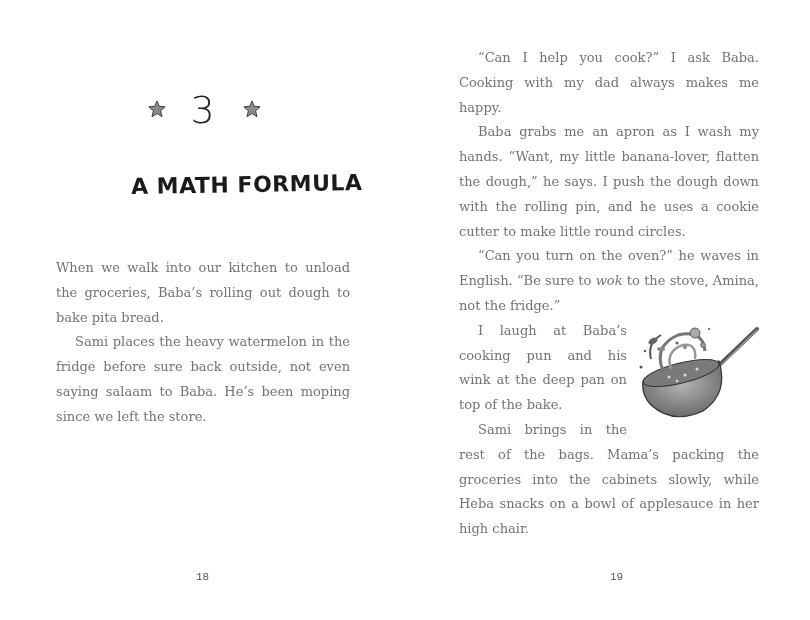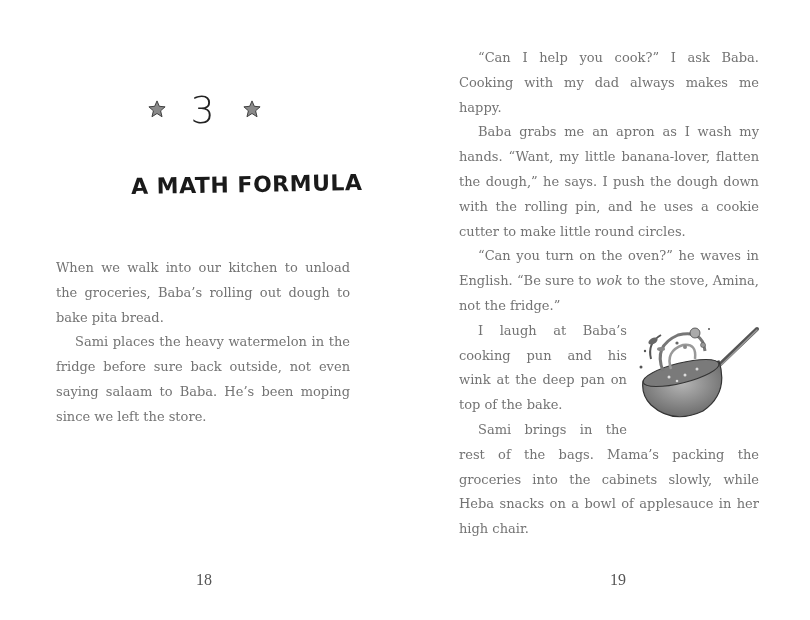--- a/index.html
+++ b/index.html
@@ -26,21 +26,21 @@
   }
   .star { position:absolute; top:100px; width:18px; height:18px; }
   .title {
     position:absolute; left:0; width:405px; top:172px; text-align:center;
     font-family: "DejaVu Sans", sans-serif; font-weight:bold; font-size:22px; color:#1a1a1a;
     letter-spacing:0.5px;
     padding-left:44px;
   }
   .title span { display:inline-block; }
   .pagenum {
-    position:absolute; top:571px; font-family:Liberation Serif, serif; font-size:16px; color:#555;
+    position:absolute; top:571px; font-family:Liberation Mono, monospace; font-size:11px; color:#555;
   }
   .wok { float:right; width:130px; height:100px; margin:2px -4px 0 6px; shape-outside: inset(0); }
   em { font-style: italic; }
 </style>
 </head>
 <body>
 
 <div class="page left">
   <svg class="star" style="left:148px;" viewBox="0 0 20 20">
     <polygon points="10,1 12.6,7 19,7.6 14,12 15.6,18.6 10,15 4.4,18.6 6,12 1,7.6 7.4,7" fill="#8a8a8a" stroke="#333" stroke-width="1"></polygon>

